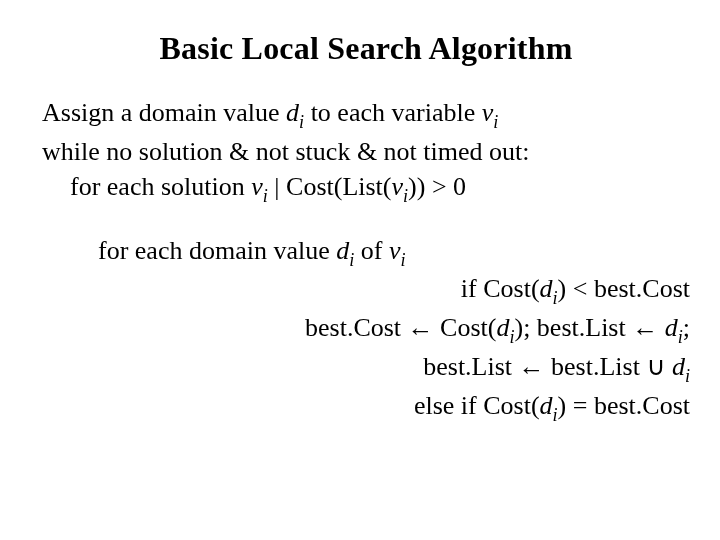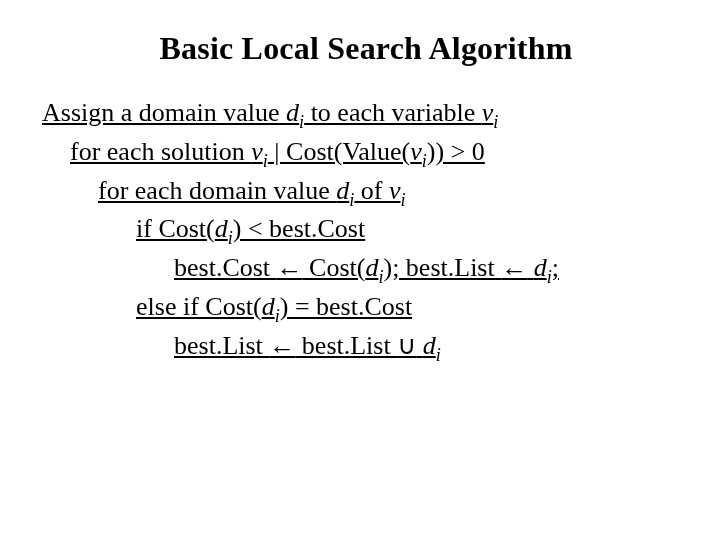--- a/index.html
+++ b/index.html
@@ -21,63 +21,64 @@
     text-align: center;
     font-weight: bold;
     font-size: 32px;
     margin: 10px 0 28px 0;
     letter-spacing: 0.2px;
   }
   .body {
     font-size: 26px;
     line-height: 1.35;
   }
-  .line { white-space: nowrap; text-decoration: underline; }
+  .line { white-space: nowrap; }
   .ital { font-style: italic; }
   .sub { font-style: italic; font-size: 0.7em; vertical-align: sub; position: relative; top: 0.05em; }
   .indent1 { padding-left: 28px; }
-  .indent2 { padding-left: 56px; }
-  .indent3 { padding-left: 94px; }
-  .indent4 { padding-left: 132px; }
+  .indent2 { padding-left: 56px; margin-top: 25px; }
+  .indent3 { padding-left: 94px; text-align: right; }
+  .indent4 { padding-left: 132px; text-align: right; }
   .gap { display: inline-block; width: 28px; }
 </style>
 </head>
 <body>
 
 <div class="slide">
 
   <div class="title">Basic Local Search Algorithm</div>
 
   <div class="body">
 
     <div class="line">
       <span>Assign a domain value </span><span class="ital">d</span><span class="sub">i</span><span> to each variable </span><span class="ital">v</span><span class="sub">i</span>
     </div>
 
+    <div class="line">while no solution &amp; not stuck &amp; not timed out:</div>
 
 
     <div class="line indent1">
-      <span>for each solution </span><span class="ital">v</span><span class="sub">i</span><span> | Cost(Value(</span><span class="ital">v</span><span class="sub">i</span><span>)) &gt; 0</span>
+      <span>for each solution </span><span class="ital">v</span><span class="sub">i</span><span> | Cost(List(</span><span class="ital">v</span><span class="sub">i</span><span>)) &gt; 0</span>
     </div>
 
     <div class="line indent2">
       <span>for each domain value </span><span class="ital">d</span><span class="sub">i</span><span> of </span><span class="ital">v</span><span class="sub">i</span>
     </div>
 
     <div class="line indent3">
       <span>if Cost(</span><span class="ital">d</span><span class="sub">i</span><span>) &lt; best.Cost</span>
     </div>
 
     <div class="line indent4">
       <span>best.Cost </span><span>←</span><span> Cost(</span><span class="ital">d</span><span class="sub">i</span><span>); best.List </span><span>←</span><span> </span><span class="ital">d</span><span class="sub">i</span><span>;</span>
     </div>
 
+    <div class="line indent4">
+      <span>best.List </span><span>←</span><span> best.List </span><span>∪</span><span> </span><span class="ital">d</span><span class="sub">i</span>
+    </div>
+
     <div class="line indent3">
       <span>else if Cost(</span><span class="ital">d</span><span class="sub">i</span><span>) = best.Cost</span>
-    </div>
-
-    <div class="line indent4">
-      <span>best.List </span><span>←</span><span> best.List </span><span>∪</span><span> </span><span class="ital">d</span><span class="sub">i</span>
     </div>
 
 
   </div>
 </div>
 
 </body></html>

